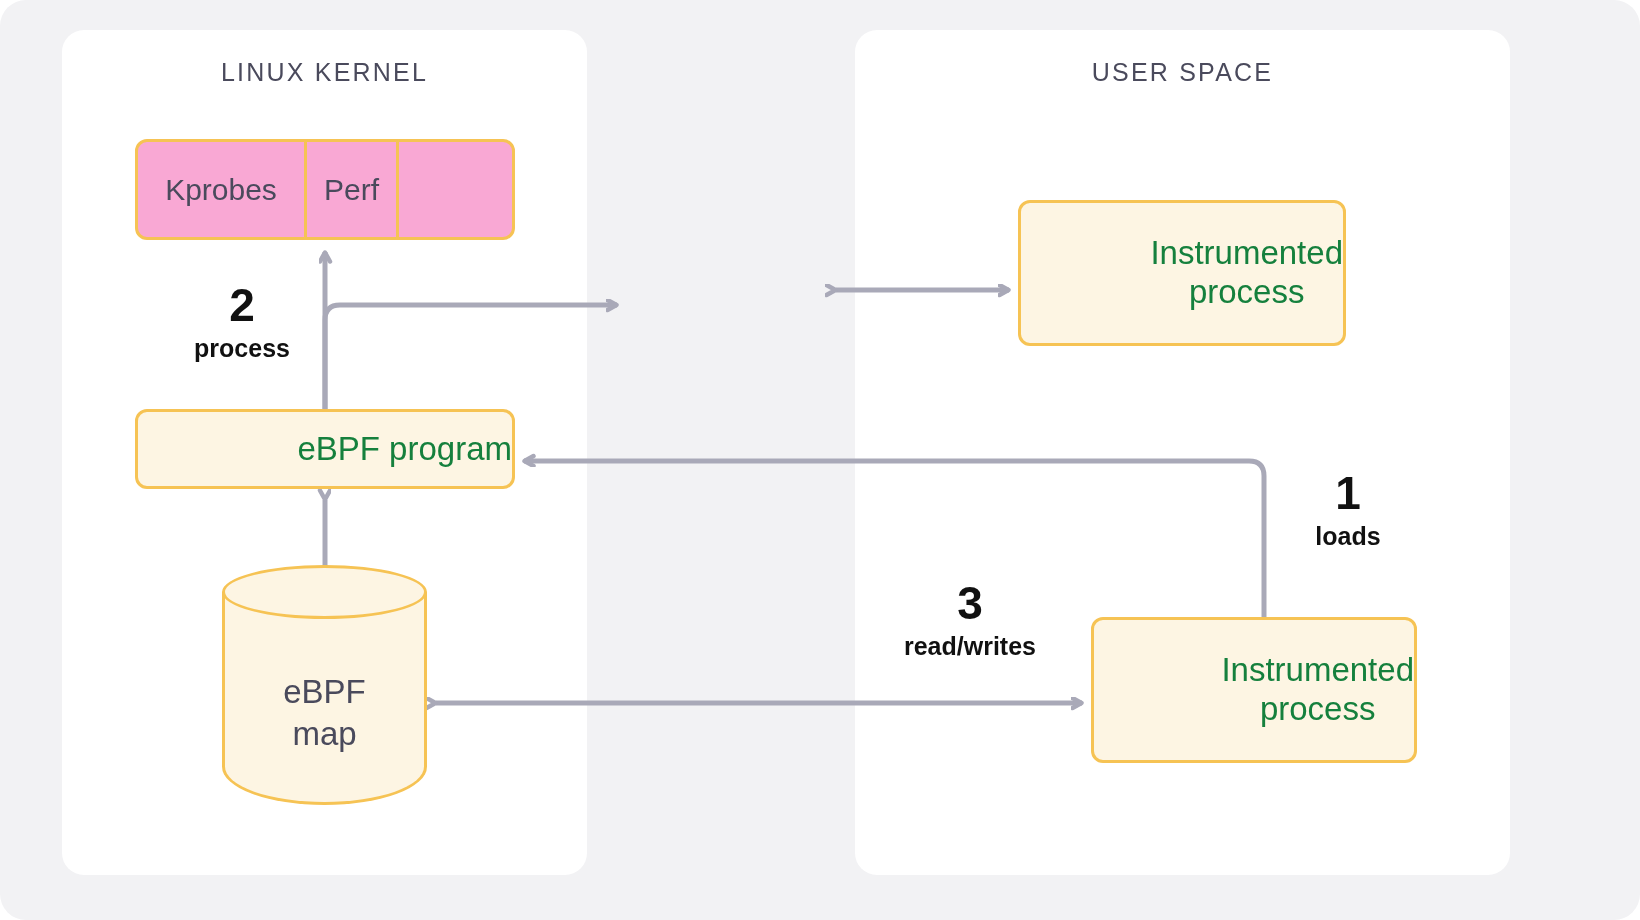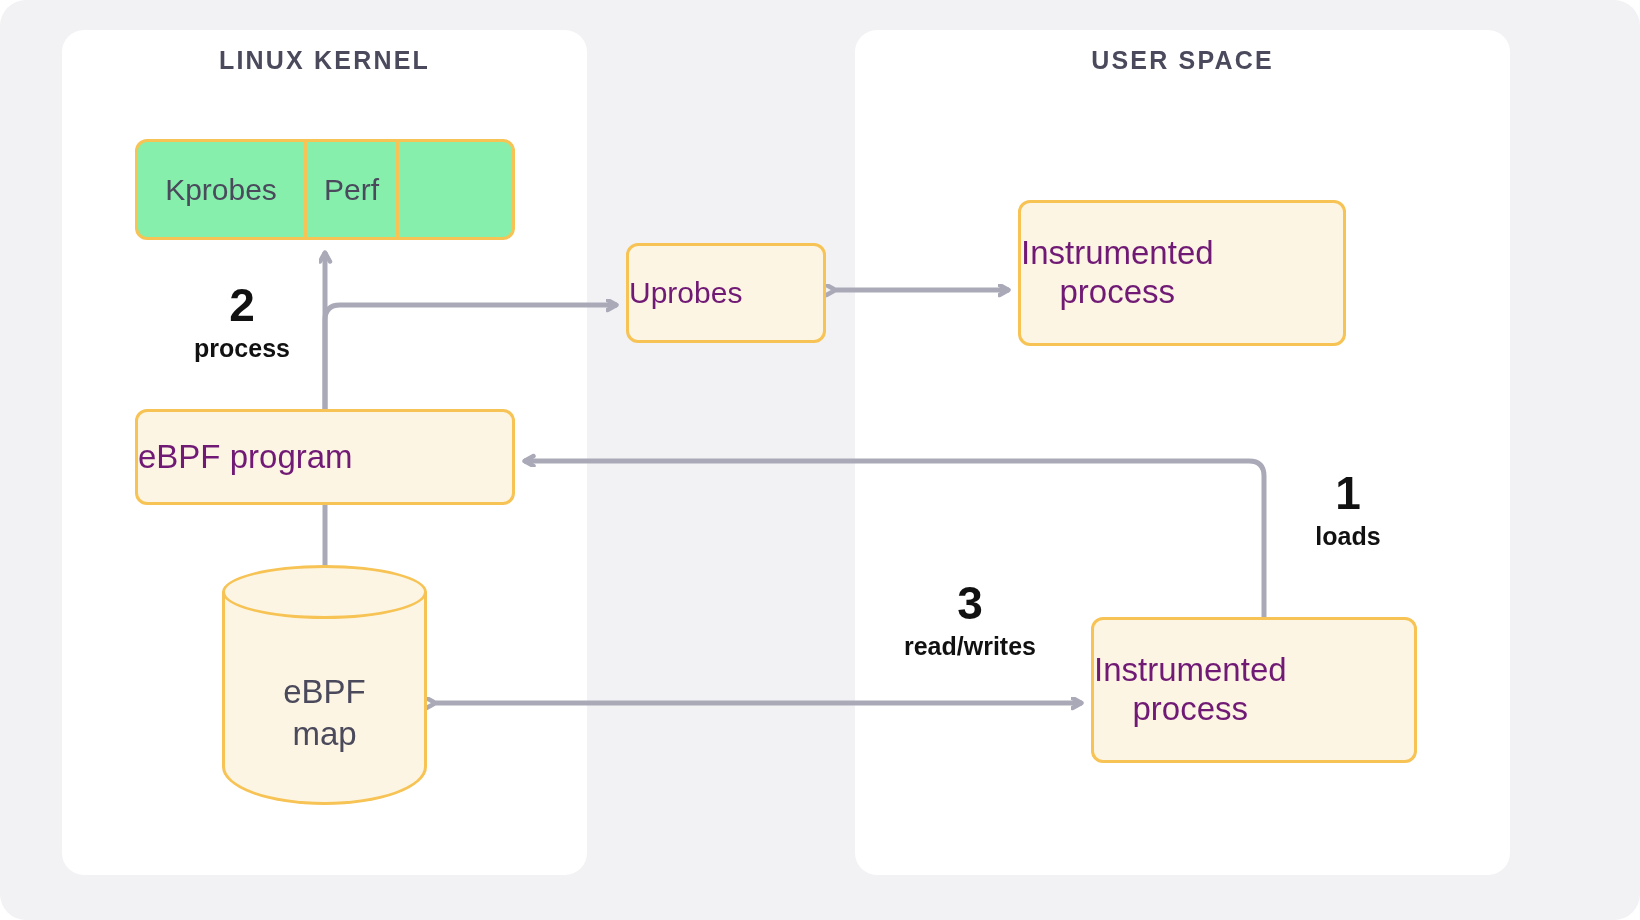--- a/index.html
+++ b/index.html
@@ -19,69 +19,69 @@
   .panel {
     position: absolute;
     background: #ffffff;
     border-radius: 22px;
   }
   #panel-kernel { left: 62px;  top: 30px; width: 525px; height: 845px; }
   #panel-user   { left: 855px; top: 30px; width: 655px; height: 845px; }
 
   .panel-title {
     position: absolute;
-    top: 16px;
+    top: 28px;
     left: 0;
     width: 100%;
     text-align: center;
     font-size: 25px;
-    font-weight: bold;
+    font-weight: normal;
     letter-spacing: 2.2px;
     color: #4a4a5c;
   }
 
   .node {
     position: absolute;
     background: #fdf5e3;
     border: 3px solid #f6c354;
     border-radius: 12px;
     box-sizing: border-box;
     display: flex;
     align-items: center;
-    justify-content: flex-start;
-    text-align: center;
-    color: #701a75;
+    justify-content: flex-end;
+    text-align: center;
+    color: #15803d;
     line-height: 1.18;
   }
 
   
   #probes-bar {
     position: absolute;
     left: 135px; top: 139px;
     width: 380px; height: 101px;
-    background: #86efac;
+    background: #f9a8d4;
     border: 3px solid #f6c354;
     border-radius: 12px;
     box-sizing: border-box;
     display: flex;
   }
   #probes-bar .seg {
     display: flex;
     align-items: center;
     justify-content: center;
     color: #4a4a5c;
     font-size: 30px;
     box-sizing: border-box;
   }
   #probes-bar .seg.s0 { width: 169px; border-right: 3px solid #f6c354; }
   #probes-bar .seg.s1 { width: 92px;  border-right: 3px solid #f6c354; }
   #probes-bar .seg.s2 { width: 110px; }
 
   #node-ebpf-program {
-    left: 135px; top: 409px; width: 380px; height: 96px;
+    left: 135px; top: 409px; width: 380px; height: 80px;
     font-size: 33px;
   }
   #node-uprobes {
     left: 626px; top: 243px; width: 200px; height: 100px;
     font-size: 30px;
   }
   #node-proc-top {
     left: 1018px; top: 200px; width: 328px; height: 146px;
     font-size: 33px;
   }
@@ -187,23 +187,20 @@
 
   <div id="probes-bar">
     <div class="seg s0">Kprobes</div>
     <div class="seg s1">Perf</div>
   </div>
 
   <div class="node" id="node-ebpf-program">
     <span>eBPF program</span>
   </div>
 
-  <div class="node" id="node-uprobes">
-    <span>Uprobes</span>
-  </div>
 
   <div class="node" id="node-proc-top">
     <span>
       <span>Instrumented</span><br>
       <span>process</span>
     </span>
   </div>
 
   <div class="node" id="node-proc-bottom">
     <span>

